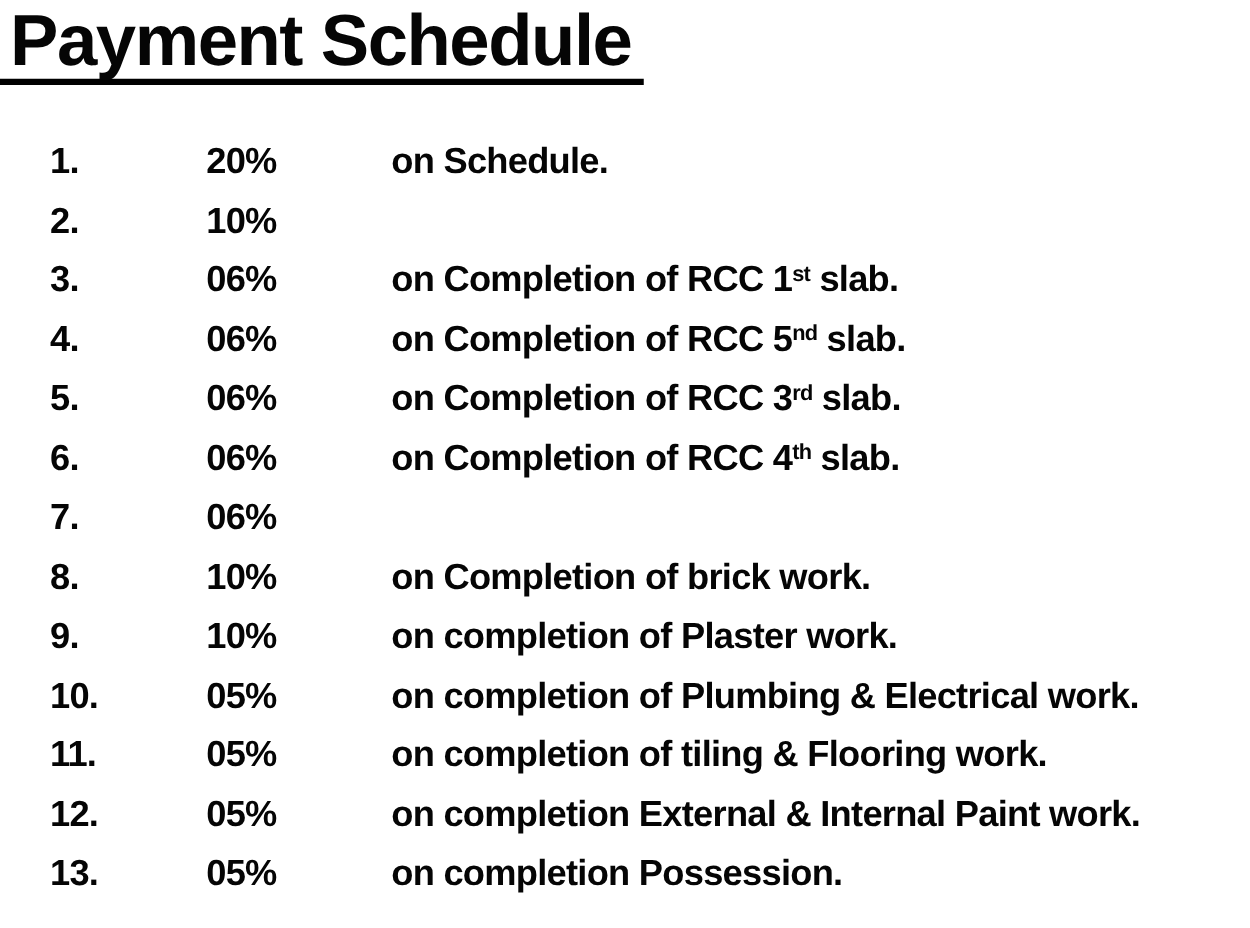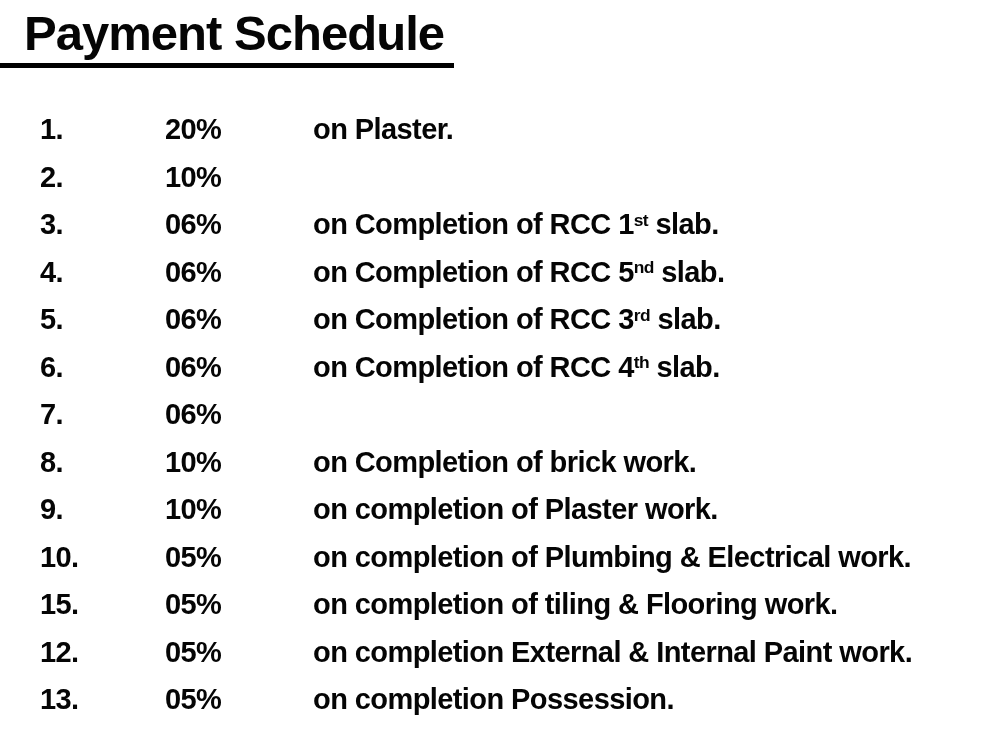--- a/index.html
+++ b/index.html
@@ -14,22 +14,22 @@
   }
   .page {
     width: 1000px;
     height: 742px;
     background: #ffffff;
     box-sizing: border-box;
   }
   .title {
     display: inline-block;
     margin: 6px 0 0 0;
-    padding: 0 10px 3px 24px;
-    font-size: 49px;
+    padding: 0 10px 3px 8px;
+    font-size: 58px;
     font-weight: bold;
     letter-spacing: -0.02em;
     line-height: 54px;
     border-bottom: 5px solid #000000;
     white-space: nowrap;
   }
   .schedule {
     margin-top: 38px;
   }
   .row {
@@ -56,21 +56,21 @@
 
 <div class="page">
 
   <h1 class="title">Payment Schedule</h1>
 
   <div class="schedule">
 
     <div class="row">
       <span class="num">1.</span>
       <span class="pct">20%</span>
-      <span class="desc"><span>on Plaster.</span><sup></sup><span></span></span>
+      <span class="desc"><span>on Schedule.</span><sup></sup><span></span></span>
     </div>
 
     <div class="row">
       <span class="num">2.</span>
       <span class="pct">10%</span>
     </div>
 
     <div class="row">
       <span class="num">3.</span>
       <span class="pct">06%</span>
@@ -112,21 +112,21 @@
       <span class="desc"><span>on completion of Plaster work.</span><sup></sup><span></span></span>
     </div>
 
     <div class="row">
       <span class="num">10.</span>
       <span class="pct">05%</span>
       <span class="desc"><span>on completion of Plumbing &amp; Electrical work.</span><sup></sup><span></span></span>
     </div>
 
     <div class="row">
-      <span class="num">15.</span>
+      <span class="num">11.</span>
       <span class="pct">05%</span>
       <span class="desc"><span>on completion of tiling &amp; Flooring work.</span><sup></sup><span></span></span>
     </div>
 
     <div class="row">
       <span class="num">12.</span>
       <span class="pct">05%</span>
       <span class="desc"><span>on completion External &amp; Internal Paint work.</span><sup></sup><span></span></span>
     </div>
 

